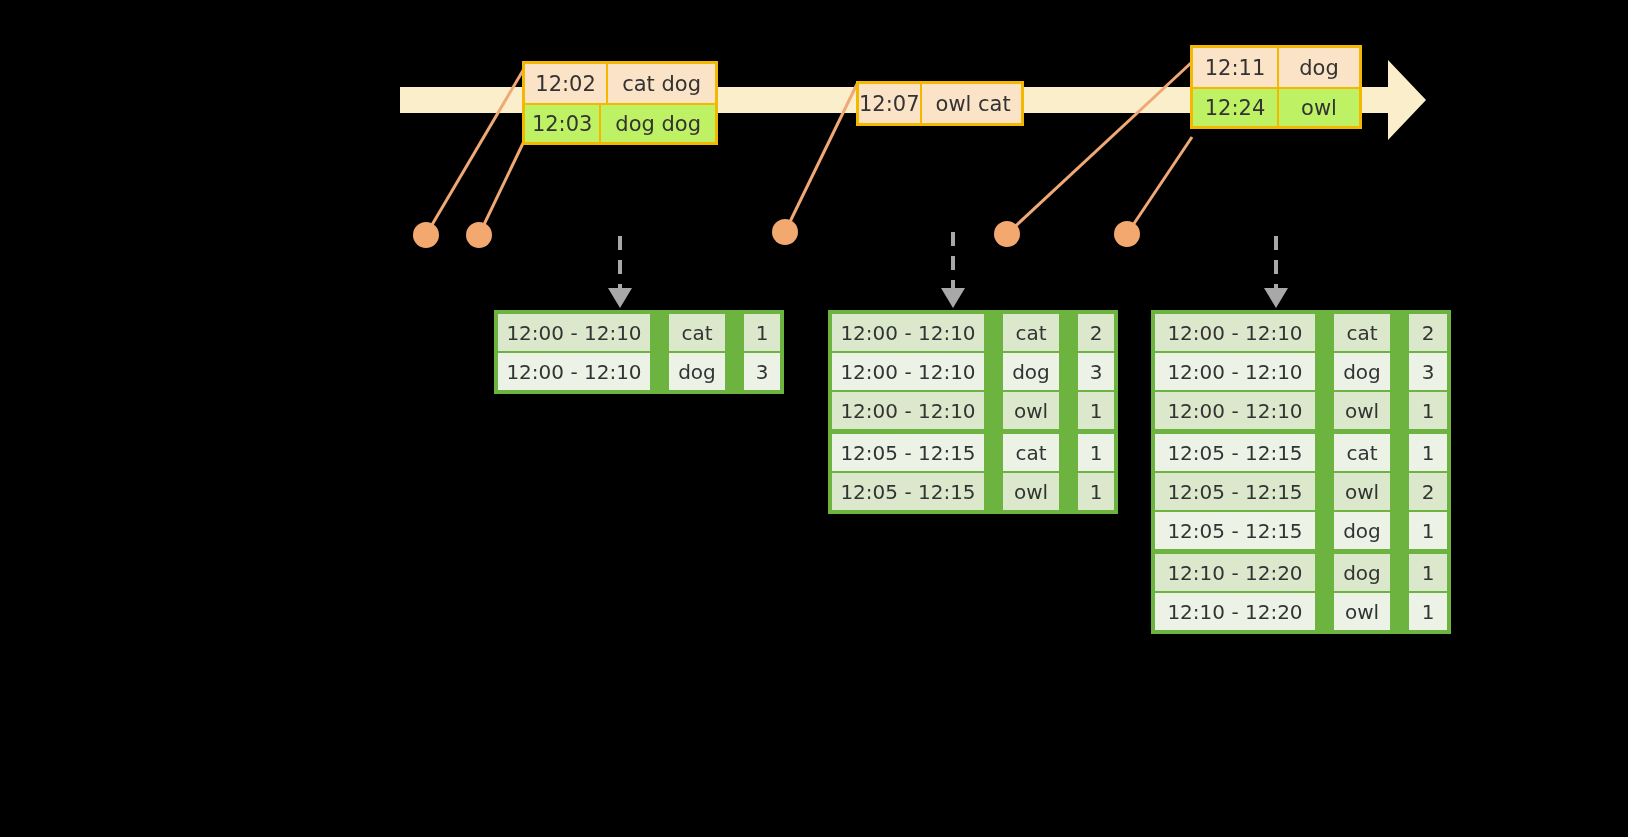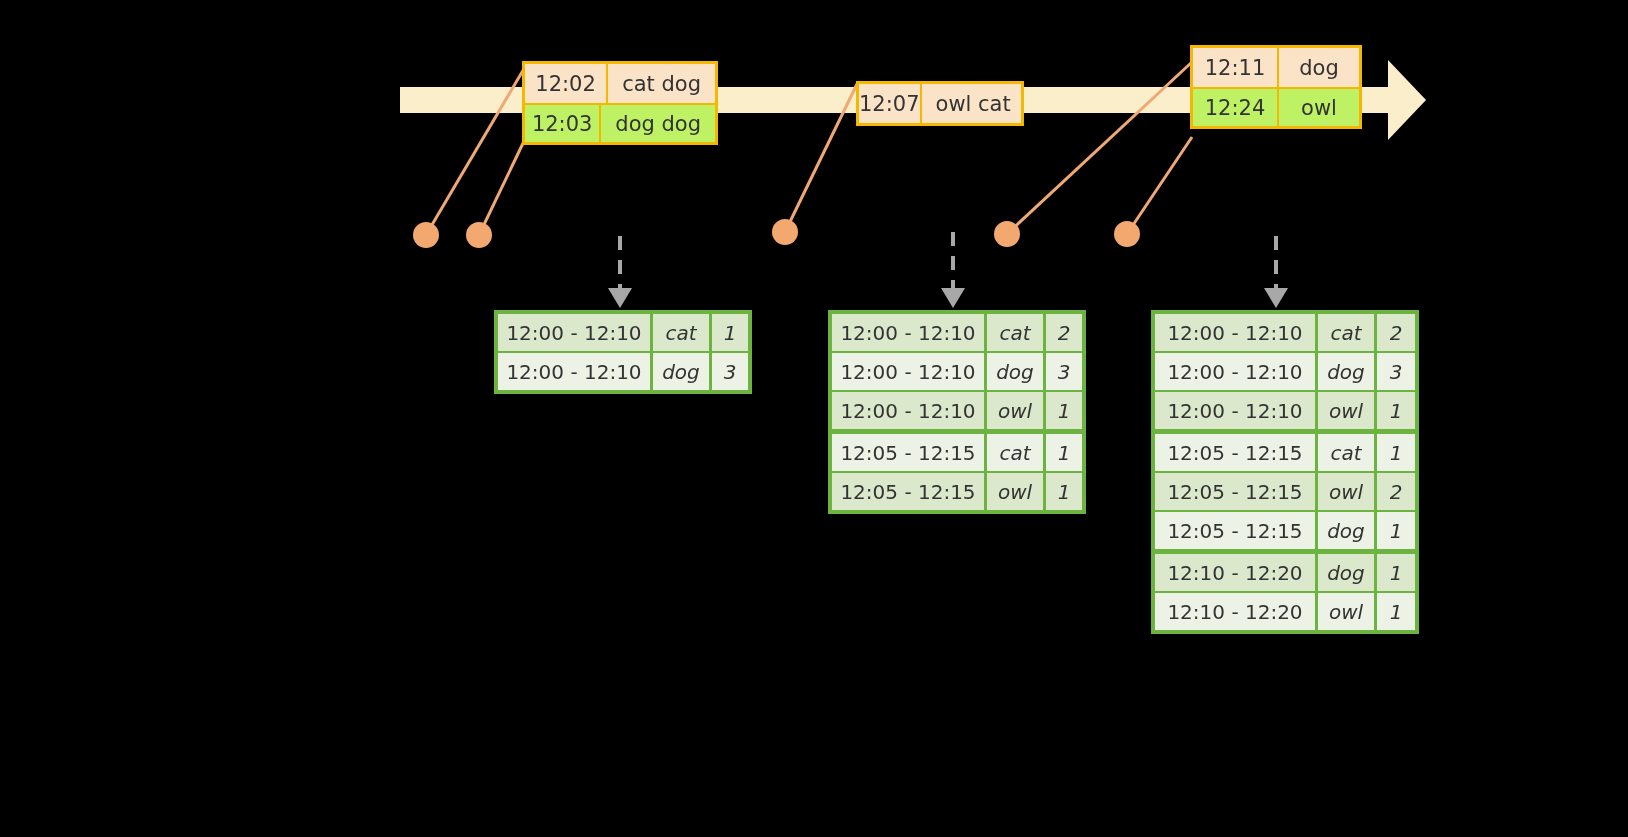--- a/index.html
+++ b/index.html
@@ -71,35 +71,36 @@
     position: absolute;
     border: 4px solid #6DB33F;
     box-sizing: border-box;
     background: #6DB33F;
     z-index: 5;
   }
   .res-row {
     display: flex;
     height: 37px;
     box-sizing: border-box;
+    gap: 16px;
   }
   .res-row + .res-row { margin-top: 2px; }
   .res-row.grp-gap { margin-top: 5px; }
   .res-row.shade-a .cell { background: #DCE8CC; }
   .res-row.shade-b .cell { background: #EDF2E6; }
   .cell {
     display: flex;
     align-items: center;
     justify-content: center;
     font-size: 20px;
     color: #333333;
     box-sizing: border-box;
     white-space: nowrap;
   }
-  .cell + .cell { margin-left: 3px; font-style: italic; }
+  .cell + .cell { margin-left: 3px; }
   .c-window { width: 152px; }
   .c-key    { width: 56px; }
   .c-count  { width: 36px; }
 
   .tbl-wide .c-window { width: 160px; }
   .tbl-wide .c-key    { width: 56px; }
   .tbl-wide .c-count  { width: 38px; }
 </style>
 </head>
 <body>

